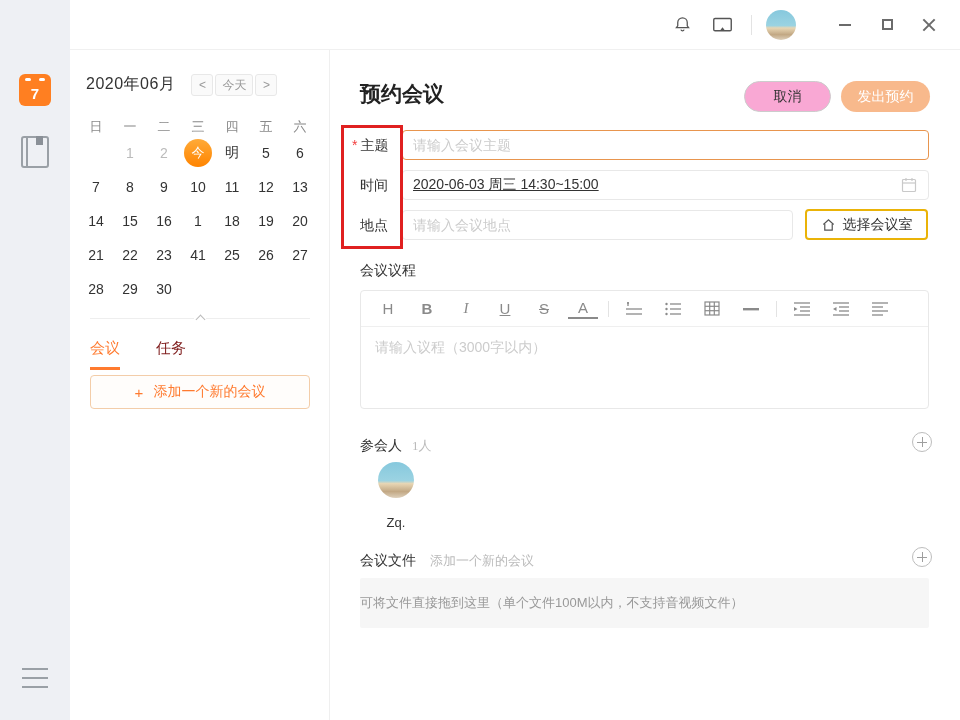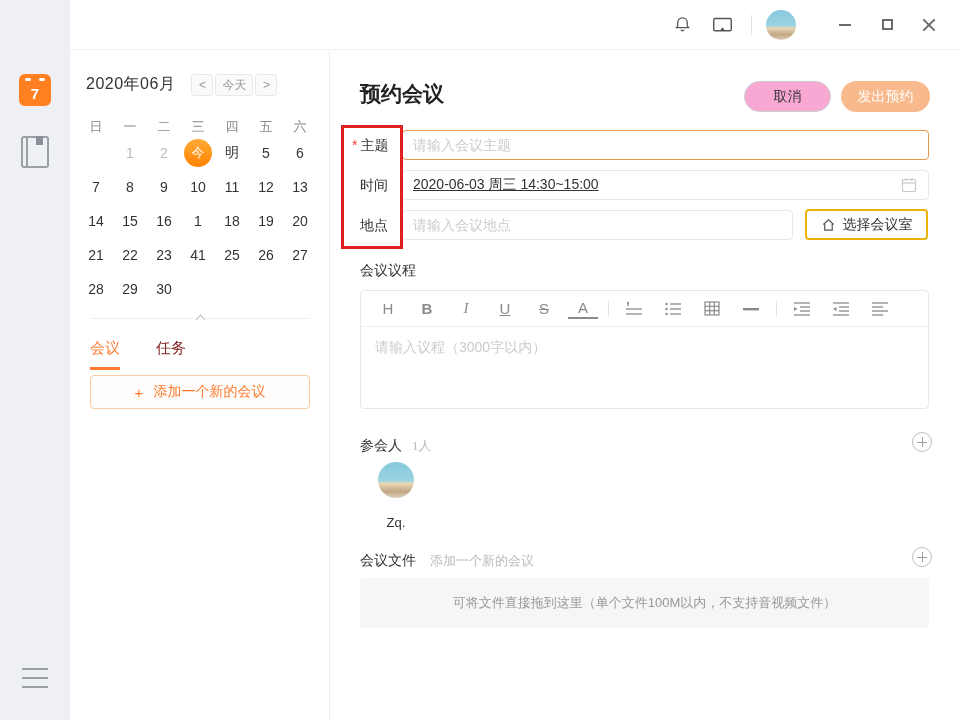--- a/index.html
+++ b/index.html
@@ -81,21 +81,21 @@
   .ed-ph { position:absolute; left:14px; top:12px; font-size:14px; color:#ccc; }
 
   .count { color:#bbb; font-size:13px; margin-left:10px; font-weight:normal;font-family:Liberation Serif, serif; }
   .plus-circle { position:absolute; width:20px; height:20px; border:1px solid #bdbdbd; border-radius:50%; cursor:pointer; }
   .plus-circle::before { content:""; position:absolute; left:4px; top:8.5px; width:10px; height:1px; background:#9e9e9e; }
   .plus-circle::after { content:""; position:absolute; left:8.5px; top:4px; width:1px; height:10px; background:#9e9e9e; }
   .member { position:absolute; left:48px; top:412px; width:36px; text-align:center; }
   .member .m-avatar { width:36px; height:36px; border-radius:50%; background:linear-gradient(180deg,#86c8dd 0%,#9bd3e2 52%,#e8d6b4 60%,#c2a884 82%,#ded0bb 100%); }
   .member .m-name { margin-top:17px; font-size:13px; color:#333; }
   .hint { color:#bbb; font-size:13px; font-weight:normal; margin-left:14px; }
-  .dropzone { position:absolute; left:30px; top:528px; width:569px; height:50px; background:#f6f6f6; border-radius:2px; display:flex; align-items:center; justify-content:center; font-size:13px; color:#999; }
+  .dropzone { position:absolute; left:30px; top:528px; width:569px; height:50px; background:#f6f6f6; border-radius:2px; display:flex; align-items:center; font-size:13px; color:#999; }
 
   
   .annotation { position:absolute; left:341px; top:125px; width:62px; height:124px; border:3px solid #e02020; pointer-events:none; z-index:10; }
 
   svg { display:block; }
 </style>
 </head>
 <body>
 
 <div class="app">

